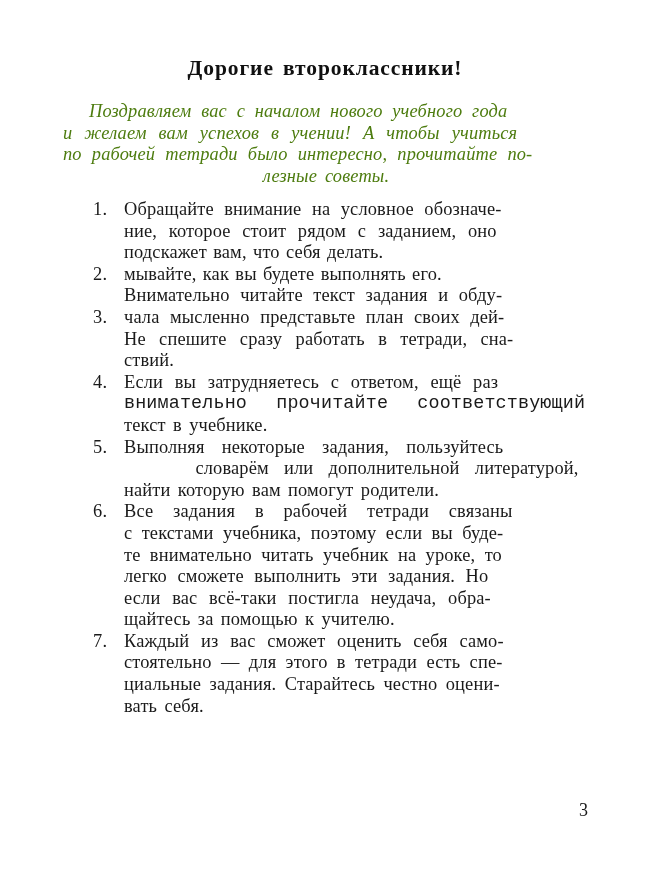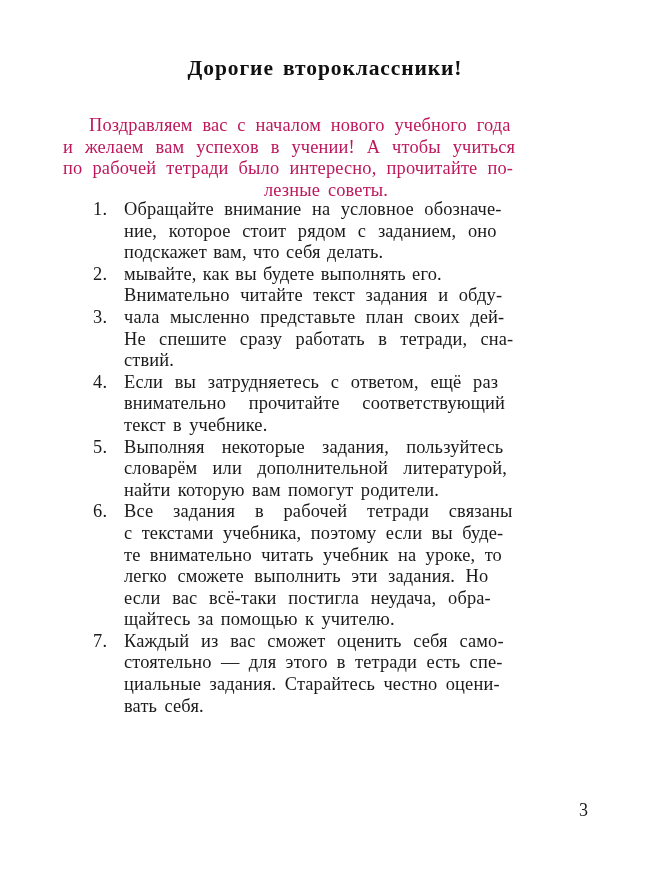--- a/index.html
+++ b/index.html
@@ -34,26 +34,27 @@
     font-size: 21.5px;
     font-weight: bold;
     letter-spacing: 0.9px;
     word-spacing: 3px;
     color: #101010;
   }
 
   
   .intro {
     position: absolute;
-    top: 115px;
+    top: 101px;
     left: 63px;
     width: 526px;
     font-size: 18.4px;
     line-height: 21.6px;
-    color: #be185d;
+    color: #4d7c0f;
+    font-style: italic;
   }
   .intro .ln {
     display: block;
     white-space: nowrap;
   }
   
   .intro .ln.j1 { text-indent: 26px; word-spacing: 5.0px; letter-spacing: 0.15px; }
   .intro .ln.j2 { word-spacing: 7.2px; letter-spacing: 0.15px; }
   .intro .ln.j3 { word-spacing: 5.4px; letter-spacing: 0.15px; }
   .intro .ln.last { word-spacing: 3.2px; letter-spacing: 0.15px; text-align: center; }
@@ -90,24 +91,24 @@
   }
   
   .ws0  { word-spacing: 0px;    letter-spacing: 0.15px; }
   .ws1  { word-spacing: 1.6px;  letter-spacing: 0.15px; }
   .ws2  { word-spacing: 2.6px;  letter-spacing: 0.15px; }
   .ws3  { word-spacing: 3.6px;  letter-spacing: 0.15px; }
   .ws4  { word-spacing: 4.6px;  letter-spacing: 0.15px; }
   .ws5  { word-spacing: 5.8px;  letter-spacing: 0.15px; }
   .ws6  { word-spacing: 7.0px;  letter-spacing: 0.15px; }
   .ws7  { word-spacing: 8.6px;  letter-spacing: 0.15px; }
-  .ws8  { word-spacing: 10.5px; letter-spacing: 0.15px; }
+  .ws8  { word-spacing: 10.5px; letter-spacing: 0.15px; text-align: center; }
   .ws9  { word-spacing: 12.5px; letter-spacing: 0.15px; }
   .ws10 { word-spacing: 15.0px; letter-spacing: 0.15px; }
-  .ws11 { word-spacing: 18.0px; letter-spacing: 0.15px; }
+  .ws11 { word-spacing: 18.0px; letter-spacing: 0.15px; font-family: Liberation Mono, monospace; }
 
   
   .page-number {
     position: absolute;
     top: 800px;
     left: 0;
     width: 650px;
     padding-right: 62px;
     box-sizing: border-box;
     text-align: right;

